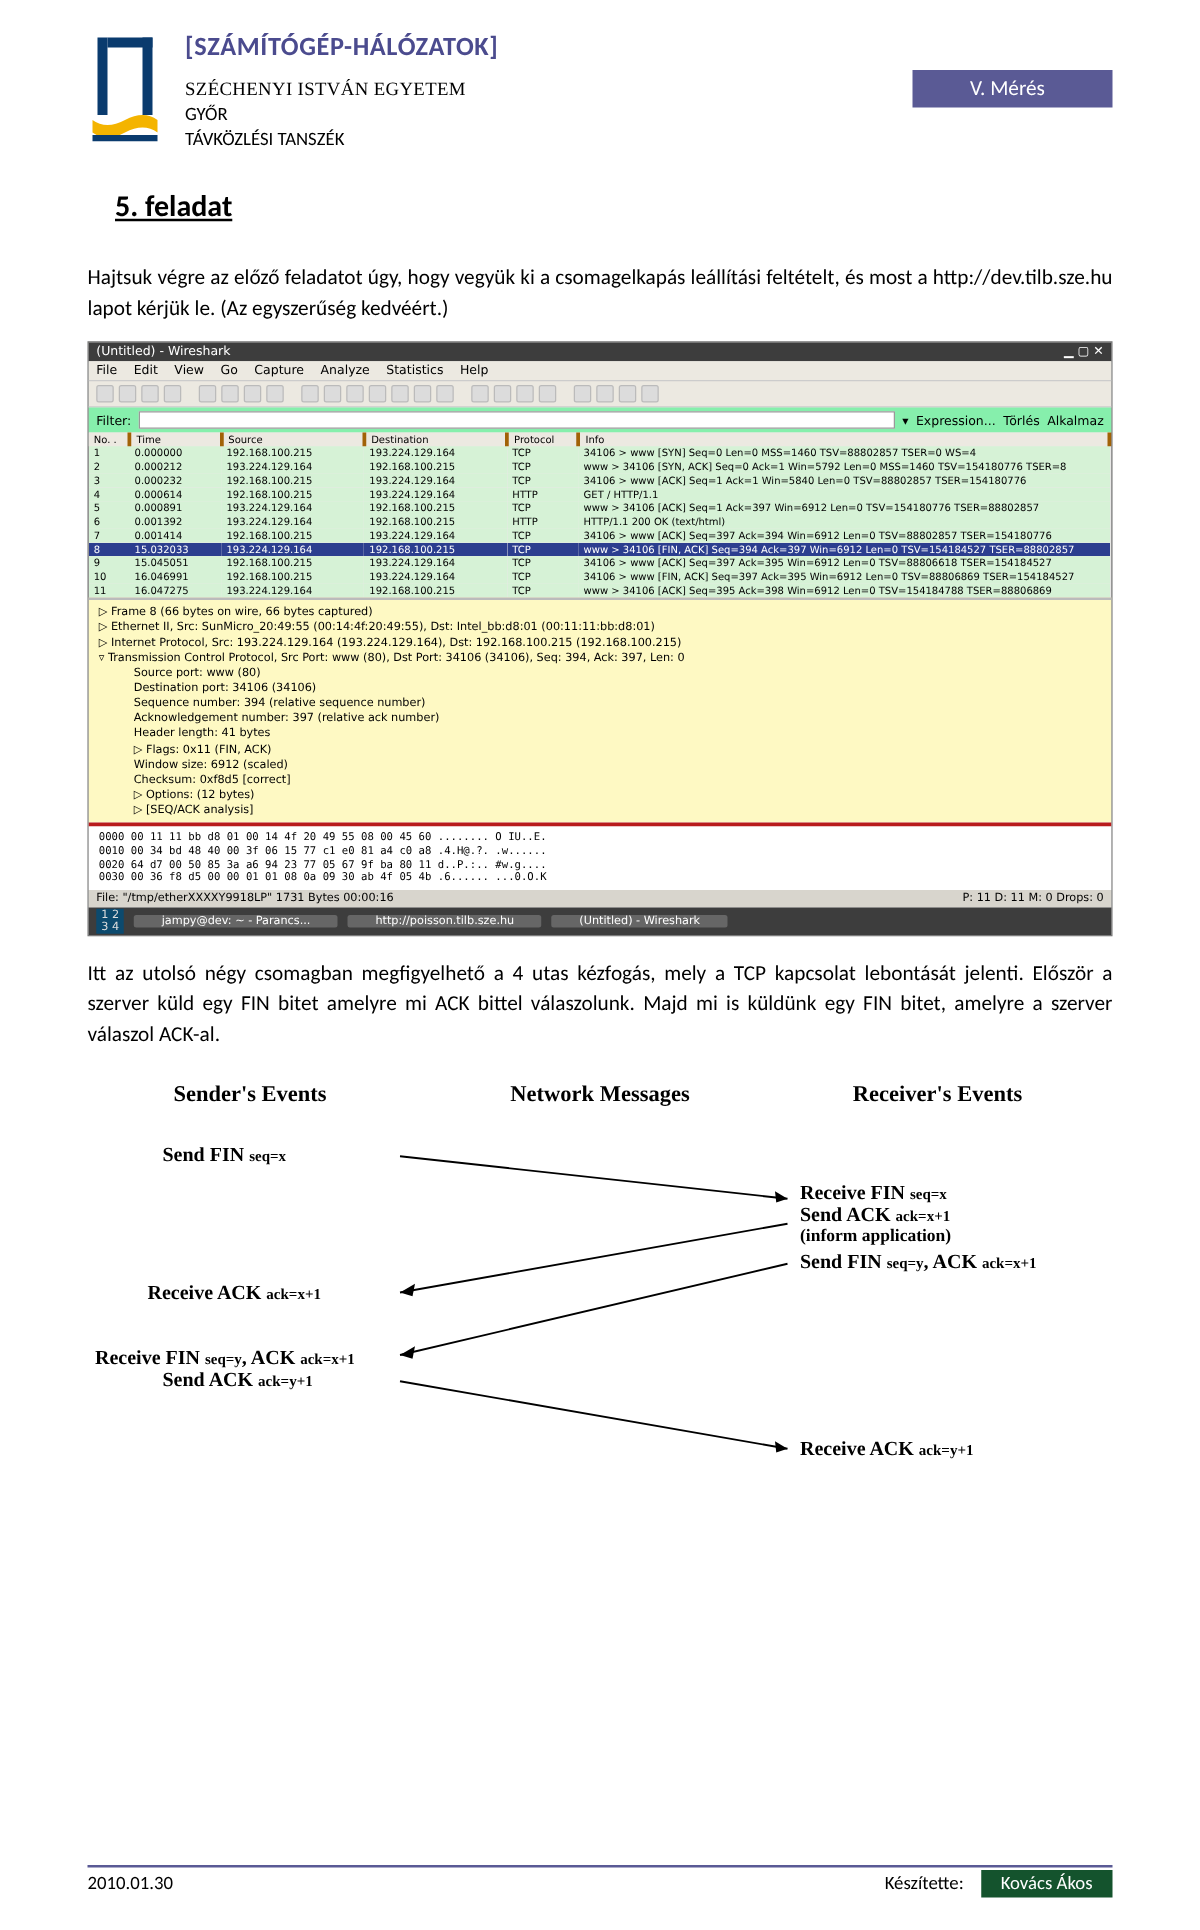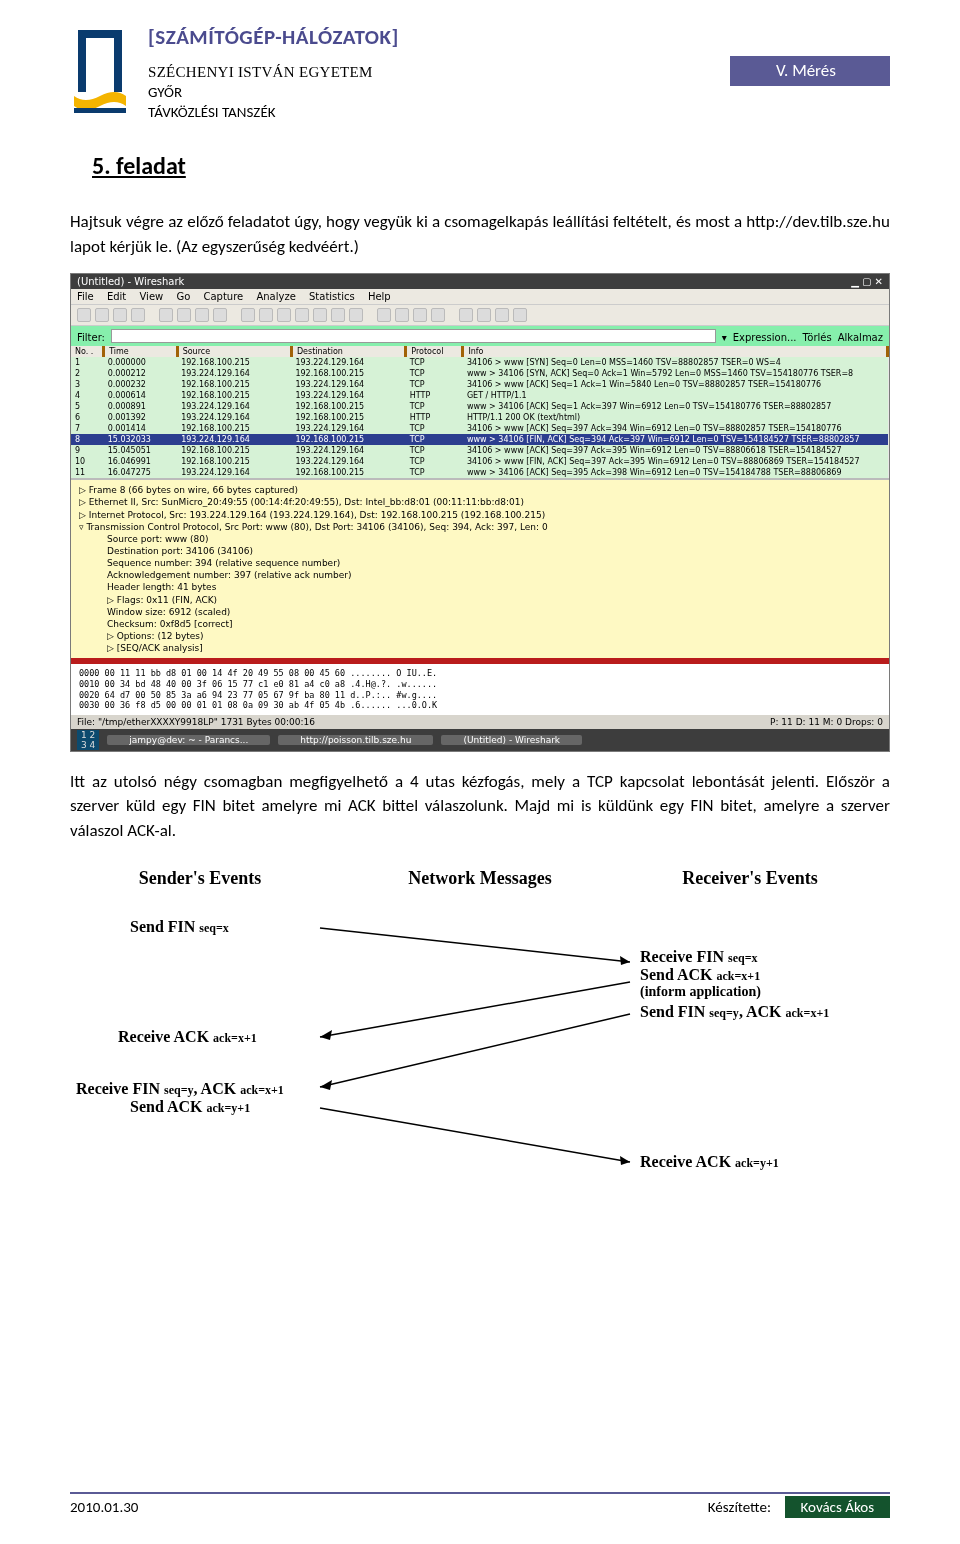--- a/index.html
+++ b/index.html
@@ -39,21 +39,21 @@
   .ws-tool .ic { width:14px;height:14px;background:#dcdcdc;border:1px solid #bbb;border-radius:2px;display:inline-block;}
   .ws-filter { background: #86efac; padding: 3px 6px; display:flex;gap:6px;align-items:flex-end;font-size:10px;}
   .ws-filter input{flex:1;height:14px;background:#fff;border:1px solid #999;font-size:9px;padding:0 3px;}
   .ws-table { width: 100%; border-collapse: collapse; font-size: 8px; table-layout: fixed; }
   .ws-table th { text-align: left; font-weight: normal; padding: 1px 4px; background:#ece9e1; border-right:3px solid #a16207;}
   .ws-table td { padding: 1px 4px; white-space: nowrap; overflow:hidden; }
   .ws-table tr.g td { background: #d6f2d6; }
   .ws-table tr.sel td { background: #2c3e8f; color: #fff; }
   .ws-tree { background: #fef9c3; padding: 4px 8px; font-size: 9px; line-height: 1.35; border-top:2px solid #bbb; }
   .ws-tree .ind2{padding-left:28px;}
-  .ws-hex { background: #fff; padding: 4px 8px; font-family: monospace; font-size: 8.5px; border-top:6px solid #b91c1c;line-height:1.25;}
+  .ws-hex { background: #fff; padding: 4px 8px; font-family: monospace; font-size: 8.5px; border-top:3px solid #b91c1c;line-height:1.25;}
   .ws-status{background:#d8d5cd;padding:2px 6px;font-size:9px;display:flex;gap:20px;}
   .ws-task{background:#3d3d3d;color:#ddd;padding:1px 6px;font-size:9px;display:flex;gap:8px;align-items:center;}
   .ws-task .tab{background:#666;color:#fff;padding:0 22px;border-radius:2px;}
   .diagram { width: 100%; margin: 18px 0; }
   .diagram svg { width: 100%; height: auto; }
   .footer { position: absolute; left: 70px; right: 70px; bottom: 28px; }
   .footer-line { height: 2px; background: #5a5a95; margin-bottom: 4px; }
   .footer-row { display: flex; justify-content: space-between; align-items: center; font-size: 15px; }
   .footer-tag { background: #14532d; color: #fff; padding: 2px 16px; }
 </style>

